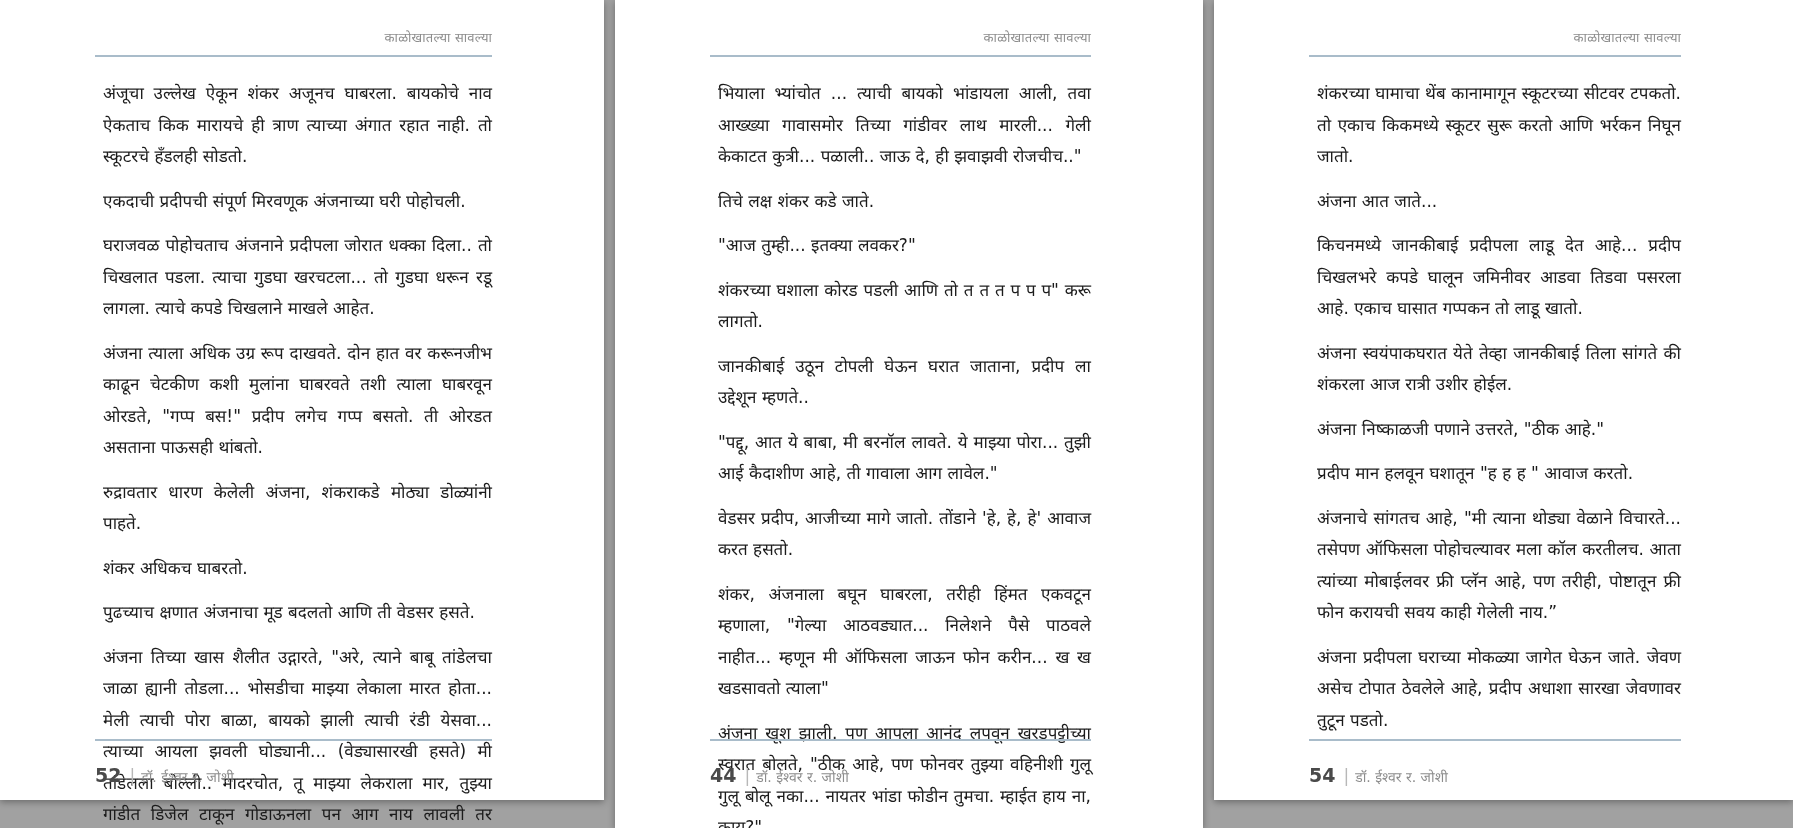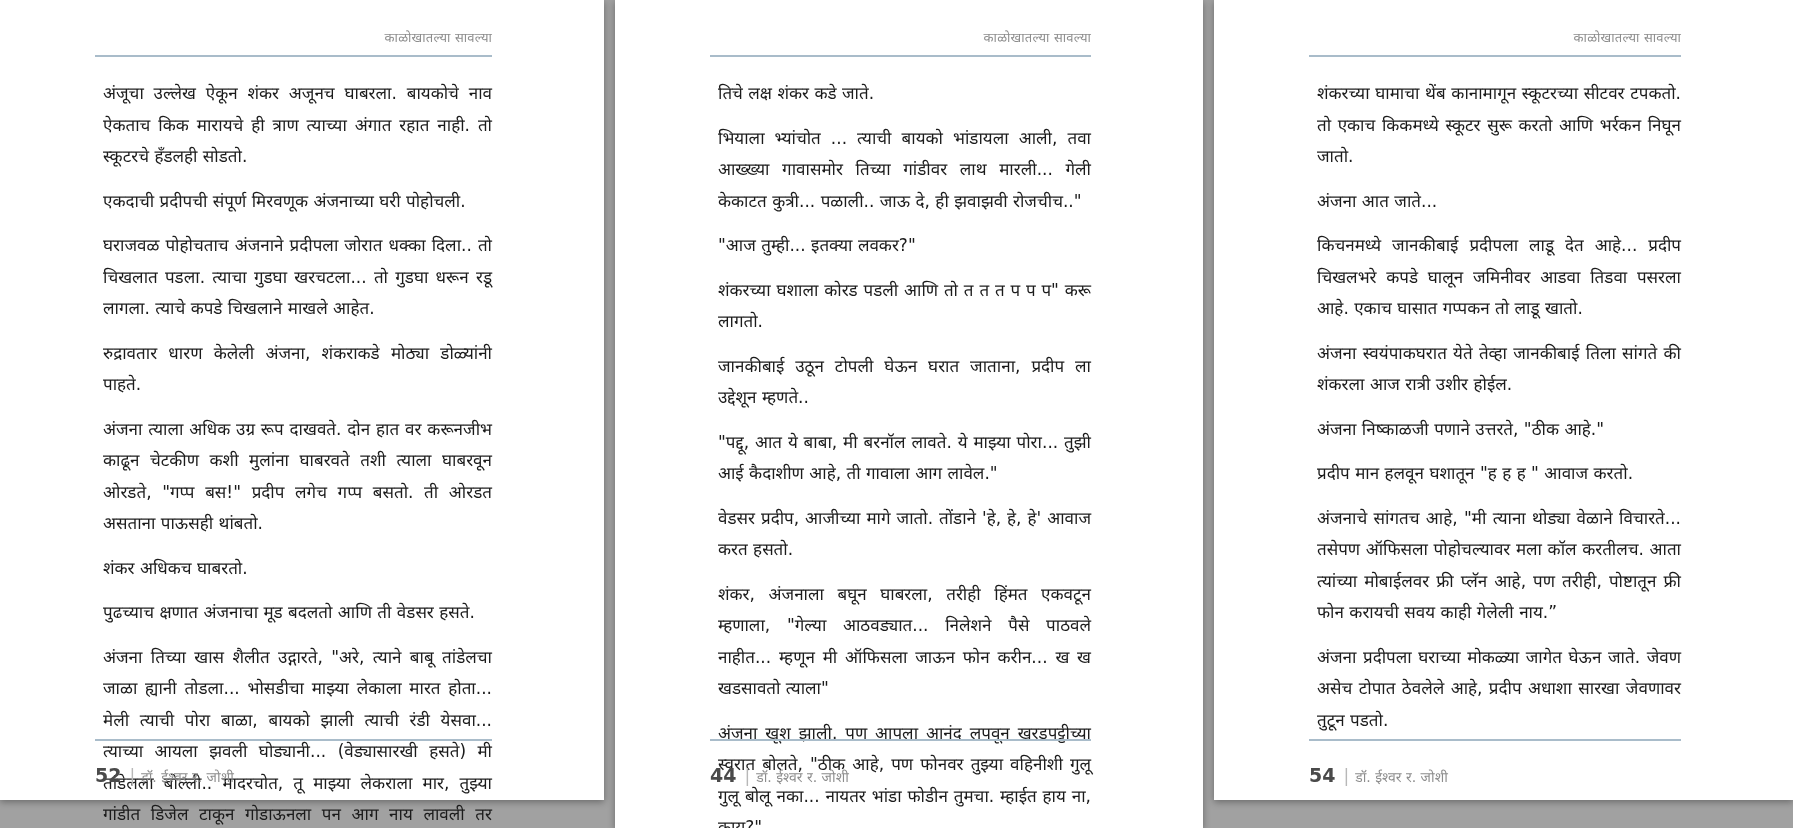--- a/index.html
+++ b/index.html
@@ -50,39 +50,39 @@
 
   <section class="page">
     <header class="page-header">
       <span class="header-title">काळोखातल्या सावल्या</span>
     </header>
     <div class="header-rule"></div>
     <div class="page-body">
       <p class="para">अंजूचा उल्लेख ऐकून शंकर अजूनच घाबरला. बायकोचे नाव ऐकताच किक मारायचे ही त्राण त्याच्या अंगात रहात नाही. तो स्कूटरचे हँडलही सोडतो.</p>
       <p class="para">एकदाची प्रदीपची संपूर्ण मिरवणूक अंजनाच्या घरी पोहोचली.</p>
       <p class="para">घराजवळ पोहोचताच अंजनाने प्रदीपला जोरात धक्का दिला.. तो चिखलात पडला. त्याचा गुडघा खरचटला... तो गुडघा धरून रडू लागला. त्याचे कपडे चिखलाने माखले आहेत.</p>
+      <p class="para">अंजना त्याला अधिक उग्र रूप दाखवते. दोन हात वर करूनजीभ काढून चेटकीण कशी मुलांना घाबरवते तशी त्याला घाबरवून ओरडते, "गप्प बस!" प्रदीप लगेच गप्प बसतो. ती ओरडत असताना पाऊसही थांबतो.</p>
       <p class="para">रुद्रावतार धारण केलेली अंजना, शंकराकडे मोठ्या डोळ्यांनी पाहते.</p>
-      <p class="para">अंजना त्याला अधिक उग्र रूप दाखवते. दोन हात वर करूनजीभ काढून चेटकीण कशी मुलांना घाबरवते तशी त्याला घाबरवून ओरडते, "गप्प बस!" प्रदीप लगेच गप्प बसतो. ती ओरडत असताना पाऊसही थांबतो.</p>
       <p class="para">शंकर अधिकच घाबरतो.</p>
       <p class="para">पुढच्याच क्षणात अंजनाचा मूड बदलतो आणि ती वेडसर हसते.</p>
       <p class="para">अंजना तिच्या खास शैलीत उद्गारते, "अरे, त्याने बाबू तांडेलचा जाळा ह्यानी तोडला... भोसडीचा माझ्या लेकाला मारत होता... मेली त्याची पोरा बाळा, बायको झाली त्याची रंडी येसवा... त्याच्या आयला झवली घोड्यानी... (वेड्यासारखी हसते) मी तांडेलला बोल्ली.. मादरचोत, तू माझ्या लेकराला मार, तुझ्या गांडीत डिजेल टाकून गोडाऊनला पन आग नाय लावली तर नावाची आंज्या नाय...</p>
     </div>
     <footer class="page-footer">
       <span class="page-number">52</span><span class="footer-sep">|</span><span class="footer-author">डॉ. ईश्वर र. जोशी</span>
     </footer>
   </section>
 
   <section class="page">
     <header class="page-header">
       <span class="header-title">काळोखातल्या सावल्या</span>
     </header>
     <div class="header-rule"></div>
     <div class="page-body">
+      <p class="para">भियाला भ्यांचोत ... त्याची बायको भांडायला आली, तवा आख्ख्या गावासमोर तिच्या गांडीवर लाथ मारली... गेली केकाटत कुत्री... पळाली.. जाऊ दे, ही झवाझवी रोजचीच.."</p>
       <p class="para">तिचे लक्ष शंकर कडे जाते.</p>
-      <p class="para">भियाला भ्यांचोत ... त्याची बायको भांडायला आली, तवा आख्ख्या गावासमोर तिच्या गांडीवर लाथ मारली... गेली केकाटत कुत्री... पळाली.. जाऊ दे, ही झवाझवी रोजचीच.."</p>
       <p class="para">"आज तुम्ही... इतक्या लवकर?"</p>
       <p class="para">शंकरच्या घशाला कोरड पडली आणि तो त त त प प प" करू लागतो.</p>
       <p class="para">जानकीबाई उठून टोपली घेऊन घरात जाताना, प्रदीप ला उद्देशून म्हणते..</p>
       <p class="para">"पद्दू, आत ये बाबा, मी बरनॉल लावते. ये माझ्या पोरा... तुझी आई कैदाशीण आहे, ती गावाला आग लावेल."</p>
       <p class="para">वेडसर प्रदीप, आजीच्या मागे जातो. तोंडाने 'हे, हे, हे' आवाज करत हसतो.</p>
       <p class="para">शंकर, अंजनाला बघून घाबरला, तरीही हिंमत एकवटून म्हणाला, "गेल्या आठवड्यात... निलेशने पैसे पाठवले नाहीत... म्हणून मी ऑफिसला जाऊन फोन करीन... ख ख खडसावतो त्याला"</p>
       <p class="para">अंजना खूश झाली. पण आपला आनंद लपवून खरडपट्टीच्या स्वरात बोलते, "ठीक आहे, पण फोनवर तुझ्या वहिनीशी गुलू गुलू बोलू नका... नायतर भांडा फोडीन तुमचा. म्हाईत हाय ना, काय?"</p>
     </div>
     <footer class="page-footer">
       <span class="page-number">44</span><span class="footer-sep">|</span><span class="footer-author">डॉ. ईश्वर र. जोशी</span>

